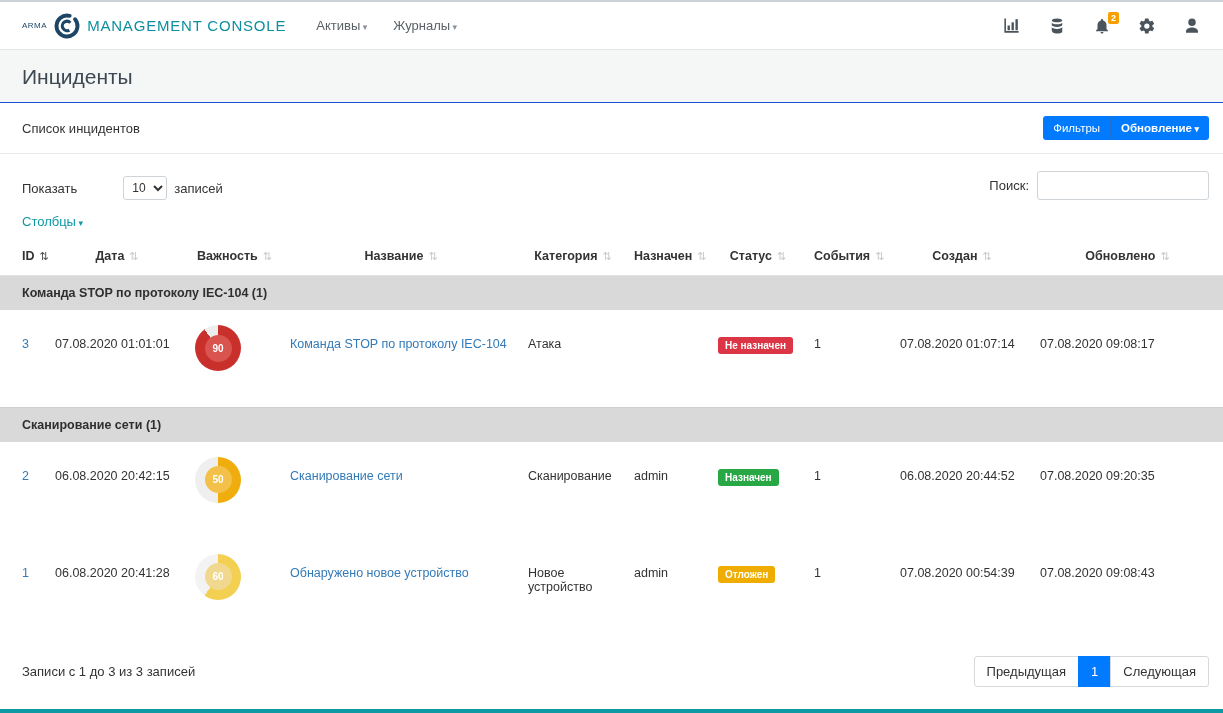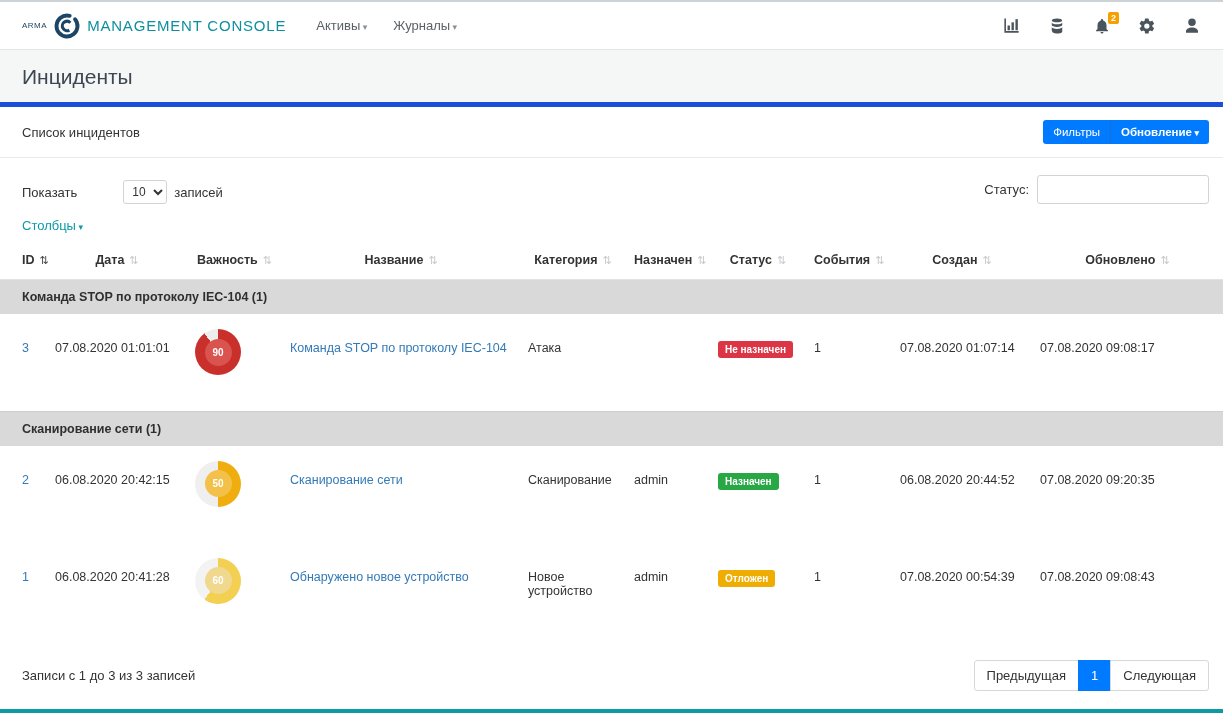--- a/index.html
+++ b/index.html
@@ -18,21 +18,21 @@
   .brand-text { font-size:15px; font-weight:normal; color:#0e8fa0; letter-spacing:.8px; }
   .nav-menus { display:flex; gap:26px; margin-left:30px; }
   .nav-menu { font-size:13px; color:#5a6268; cursor:pointer; }
   .nav-menu::after { content:" ▾"; font-size:9px; color:#8a9096; }
   .nav-icons { margin-left:auto; display:flex; align-items:center; gap:27px; }
   .nav-icon { position:relative; cursor:pointer; display:flex; align-items:center; }
   .nav-icon svg { fill:#49545c; }
   .bell-badge { position:absolute; top:-5px; right:-8px; background:#f59f00; color:#fff; font-size:9px; font-weight:bold; padding:1px 3px; border-radius:2px; }
 
   
-  .page-title-band { background:#f5f6f6; padding:15px 22px 13px; border-bottom:5px solid #1d4ed8; }
+  .page-title-band { background:#f5f6f6; padding:15px 22px 13px; border-bottom:1px solid #1d4ed8; }
   .page-title { font-size:21px; font-weight:normal; color:#3d4852; }
 
   
   .card-header { display:flex; align-items:center; padding:13px 14px 13px 22px; border-bottom:1px solid #e8eaec; }
   .card-title { font-size:13px; color:#333; }
   .card-actions { margin-left:auto; display:flex; }
   .btn-primary { background:#007bff; color:#fff; border:none; font-size:11.5px; padding:6px 10px; cursor:pointer; font-family:inherit; }
   .btn-filters { border-radius:3px 0 0 3px; border-right:1px solid #1a6fd0; }
   .btn-update { border-radius:0 3px 3px 0;font-weight:bold; }
   .btn-update::after { content:" ▾"; font-size:9px; }
@@ -148,21 +148,21 @@
   
   <div class="controls">
     <span class="show-group">
       <span>Показать</span>
       <select class="page-size">
         <option selected="">10</option>
       </select>
       <span>записей</span>
     </span>
     <span class="search-group">
-      <span>Статус:</span>
+      <span>Поиск:</span>
       <input class="search-input" type="text" value="" style="">
     </span>
   </div>
   <span class="columns-link">Столбцы</span>
 
   
   <table>
     <colgroup>
       <col style="width:47px">
         <col style="width:140px">

